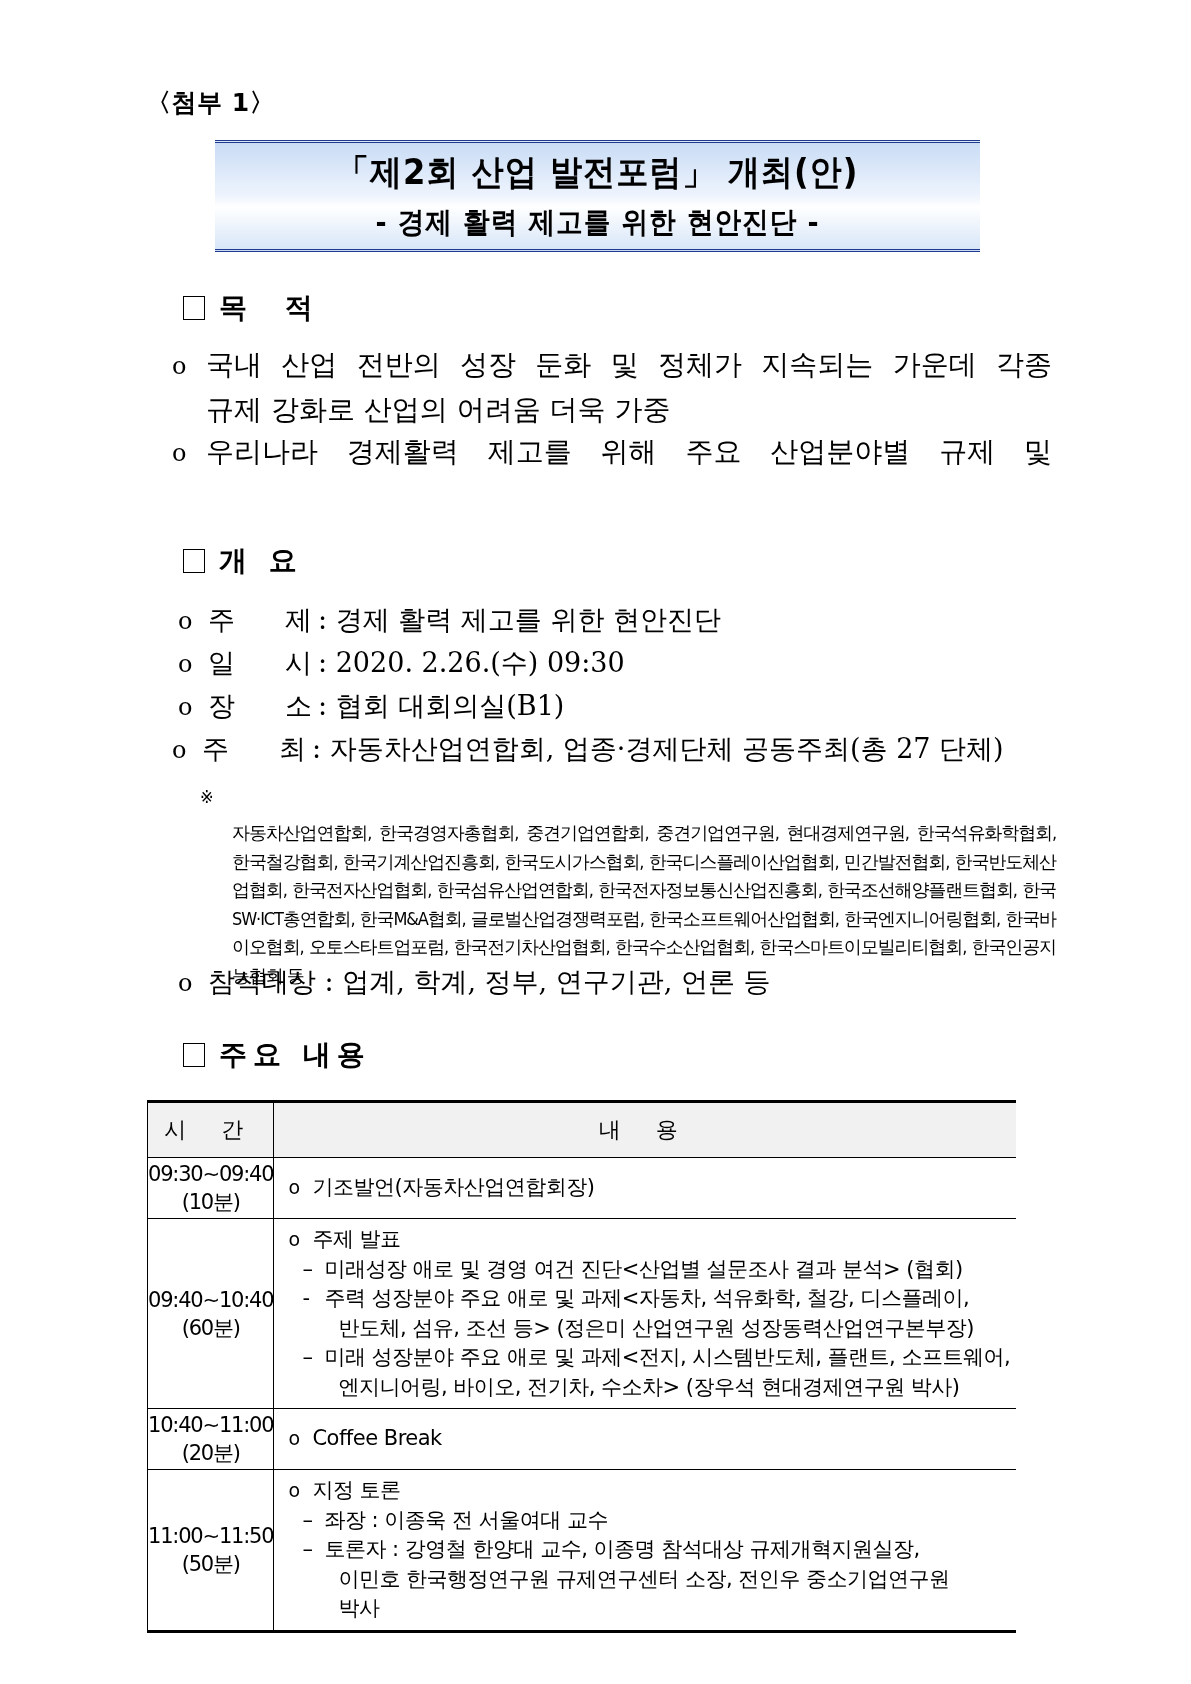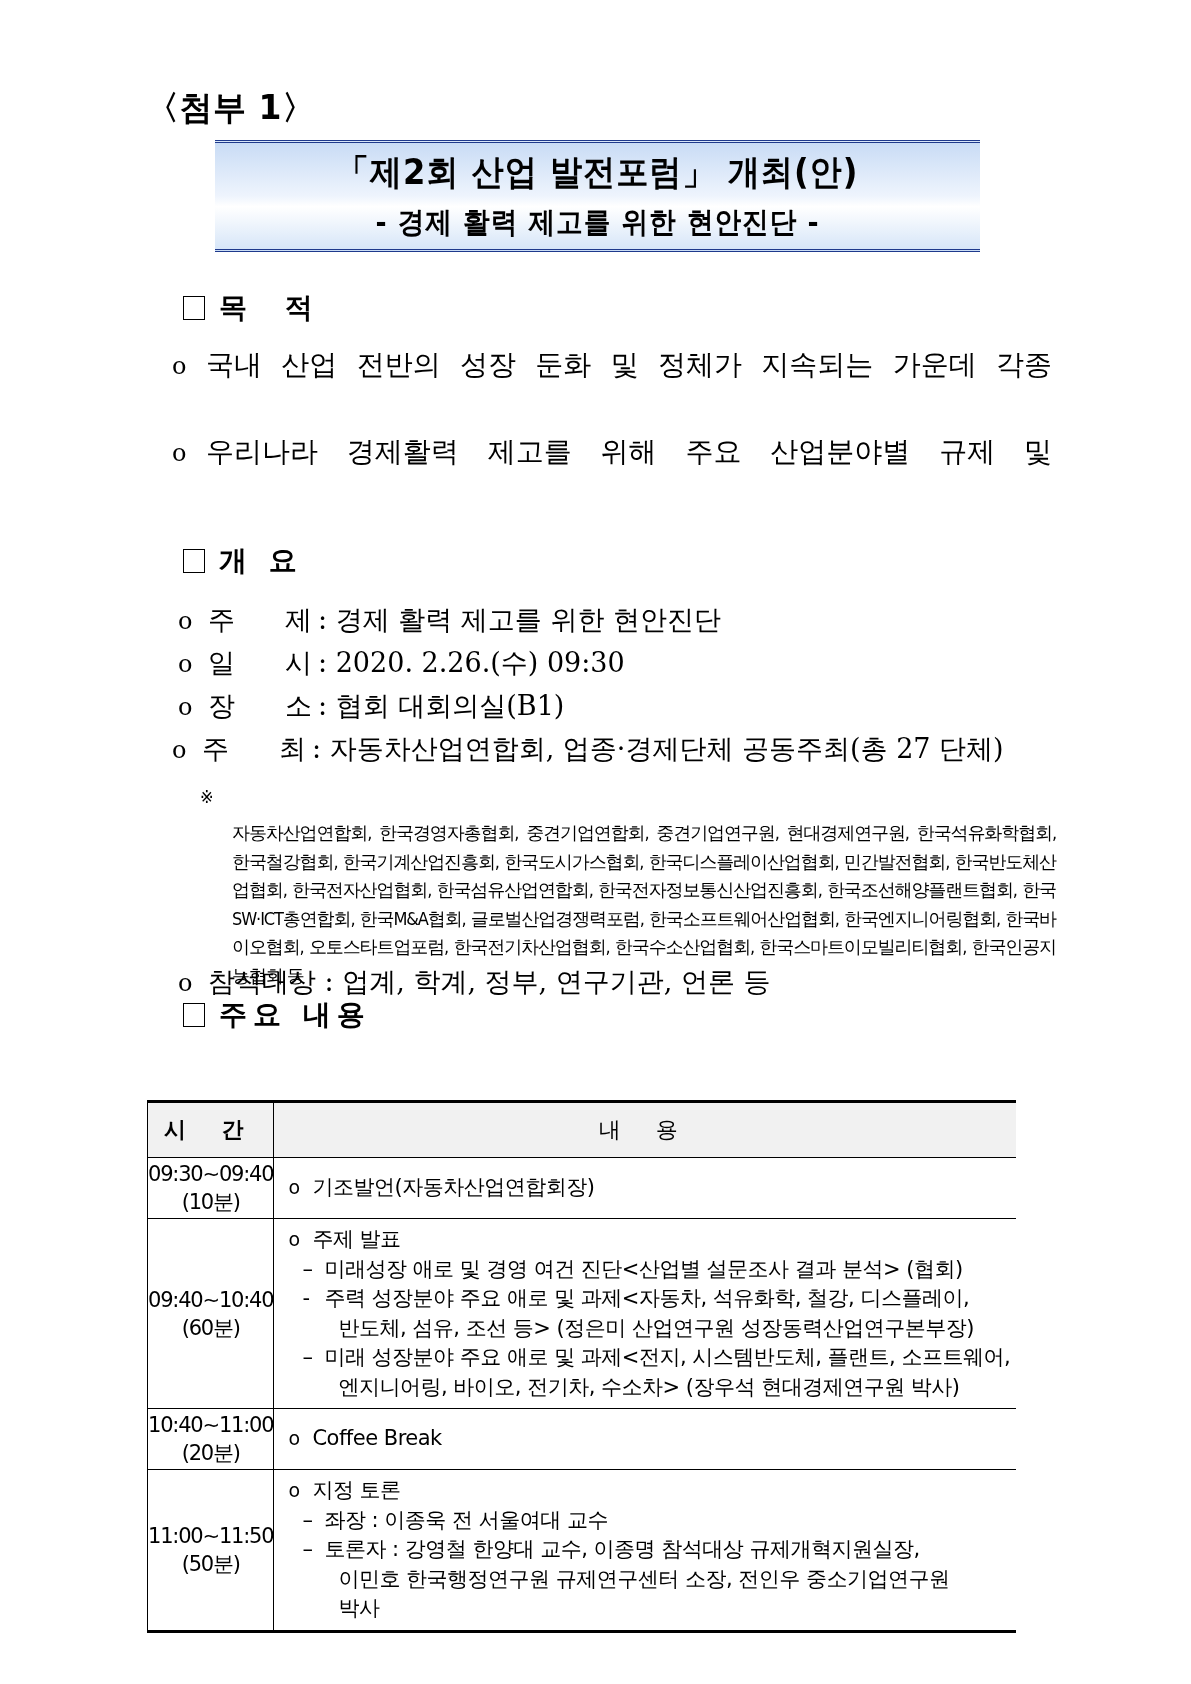--- a/index.html
+++ b/index.html
@@ -3,21 +3,21 @@
   <meta charset="utf-8">
   <style>
     html, body { margin: 0; padding: 0; background: #ffffff; }
     body {
       width: 1191px; height: 1684px; position: relative; overflow: hidden;
       font-family: "DejaVu Serif", "Liberation Serif", serif; color: #000;
     }
     .attach {
       position: absolute; left: 146px; top: 86px;
       font-family: "DejaVu Sans", "Liberation Sans", sans-serif;
-      font-weight: bold; font-size: 33px; letter-spacing: 0.5px;
+      font-weight: bold; font-size: 25px; letter-spacing: 0.5px;
     }
     .banner {
       position: absolute; left: 215px; top: 140px; width: 765px; height: 112px;
       border-top: 3px double #1f3a8c; border-bottom: 3px double #1f3a8c;
       background: linear-gradient(to bottom, #c9dcf5 0%, #eef4fd 50%, #ffffff 60%, #d7e6f8 100%);
       box-sizing: border-box;
     }
     .banner-title {
       position: absolute; left: 0; right: 0; top: 6px; text-align: center;
       font-family: "DejaVu Sans", "Liberation Sans", sans-serif;
@@ -61,21 +61,21 @@
     table.sched {
       position: absolute; left: 147px; top: 1100px; width: 866px;
       border-collapse: collapse;
       font-family: "DejaVu Sans", "Liberation Sans", sans-serif;
     }
     table.sched th {
       background: #f1f1f1; height: 52px; font-weight: normal; font-size: 22px;
       border-top: 3px solid #000; border-bottom: 1.5px solid #000;
       letter-spacing: 14px;
     }
-    table.sched th.time { border-left: 1.5px solid #000; border-right: 1.5px solid #000; width: 148px; font-weight: bold; }
+    table.sched th.time { border-left: 1.5px solid #000; border-right: 1.5px solid #000; width: 148px; }
     table.sched td { border-bottom: 1.5px solid #000; vertical-align: middle; }
     table.sched td.time {
       border-left: 1.5px solid #000; border-right: 1.5px solid #000;
       text-align: center; font-size: 21px; line-height: 28px; letter-spacing: -1.2px;
       padding: 2px 0;
     }
     table.sched tr.last td { border-bottom: 3px solid #000; }
     table.sched td.content {
       font-size: 21px; line-height: 29.5px; padding: 6px 6px 6px 14px; letter-spacing: -0.5px;
     }
@@ -95,20 +95,21 @@
   <div class="banner-sub">- 경제 활력 제고를 위한 현안진단 -</div>
 </div>
 
 <div class="section" style="top:289px;">
   <span class="box"></span>
   <span class="label">목 적</span>
 </div>
 
 <div class="bullet" style="top:343px;">
   <span class="o">o</span><span>국내 산업 전반의 성장 둔화 및 정체가 지속되는 가운데 각종</span>
+  <span class="cont">규제 강화로 산업의 어려움 더욱 가중</span>
 </div>
 <div class="bullet" style="top:430px;">
   <span class="o">o</span><span>우리나라 경제활력 제고를 위해 주요 산업분야별 규제 및</span>
 </div>
 
 <div class="section tight" style="top:542px;">
   <span class="box"></span>
   <span class="label">개 요</span>
 </div>
 
@@ -127,21 +128,21 @@
 
 <div class="note">
   <span class="mark">※</span>
   <span class="txt">자동차산업연합회, 한국경영자총협회, 중견기업연합회, 중견기업연구원, 현대경제연구원, 한국석유화학협회, 한국철강협회, 한국기계산업진흥회, 한국도시가스협회, 한국디스플레이산업협회, 민간발전협회, 한국반도체산업협회, 한국전자산업협회, 한국섬유산업연합회, 한국전자정보통신산업진흥회, 한국조선해양플랜트협회, 한국SW·ICT총연합회, 한국M&amp;A협회, 글로벌산업경쟁력포럼, 한국소프트웨어산업협회, 한국엔지니어링협회, 한국바이오협회, 오토스타트업포럼, 한국전기차산업협회, 한국수소산업협회, 한국스마트이모빌리티협회, 한국인공지능협회 등</span>
 </div>
 
 <div class="ov" style="top:962px;">
   <span class="o">o</span><span>참석대상 : 업계, 학계, 정부, 연구기관, 언론 등</span>
 </div>
 
-<div class="section tight" style="top:996px;">
+<div class="section tight" style="top:1036px;">
   <span class="box"></span>
   <span class="label">주요 내용</span>
 </div>
 
 <table class="sched">
   <thead>
     <tr>
       <th class="time">시 간</th>
       <th>내 용</th>
     </tr>

